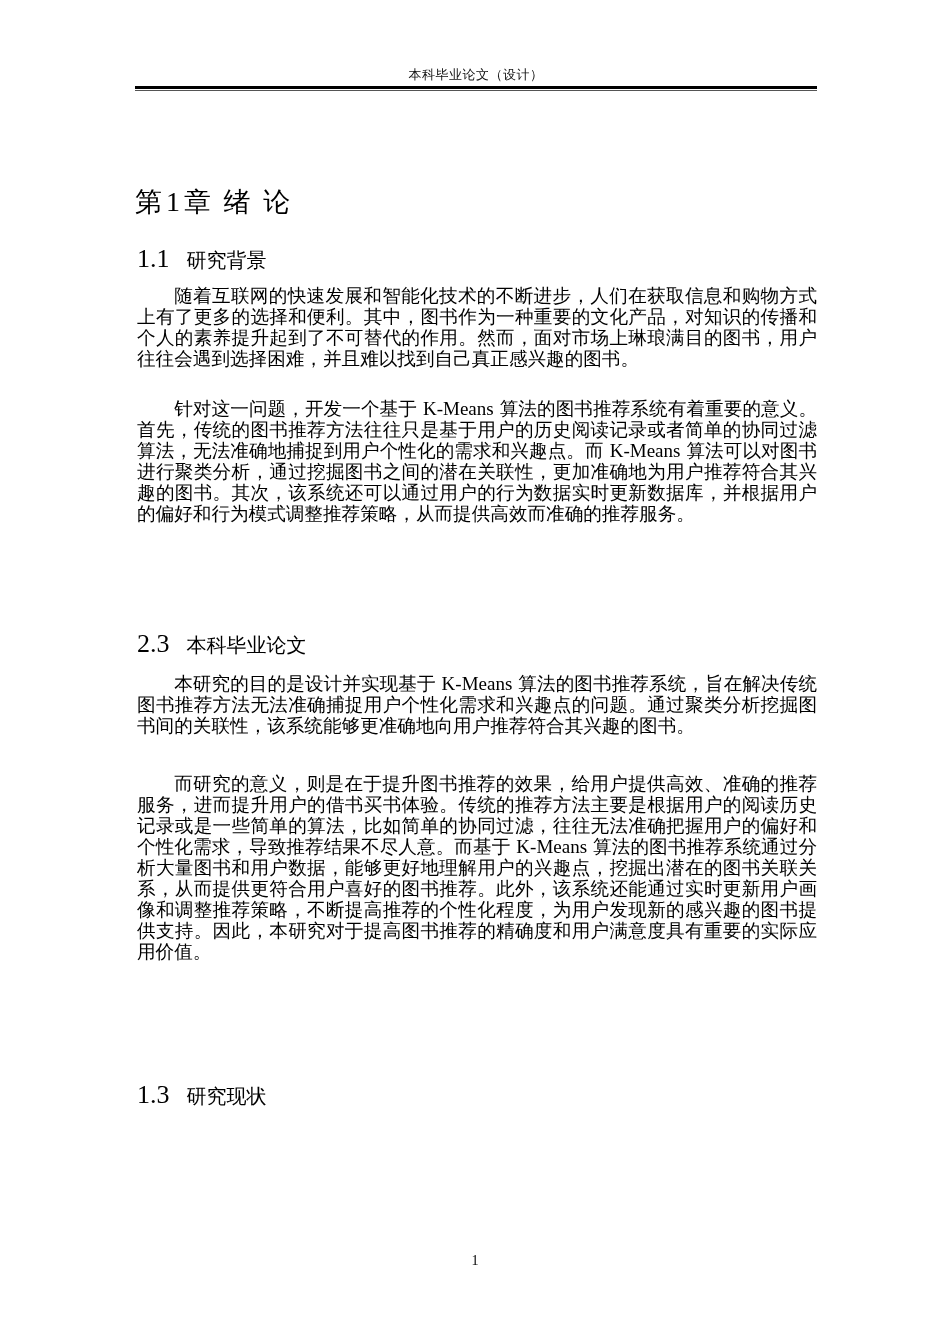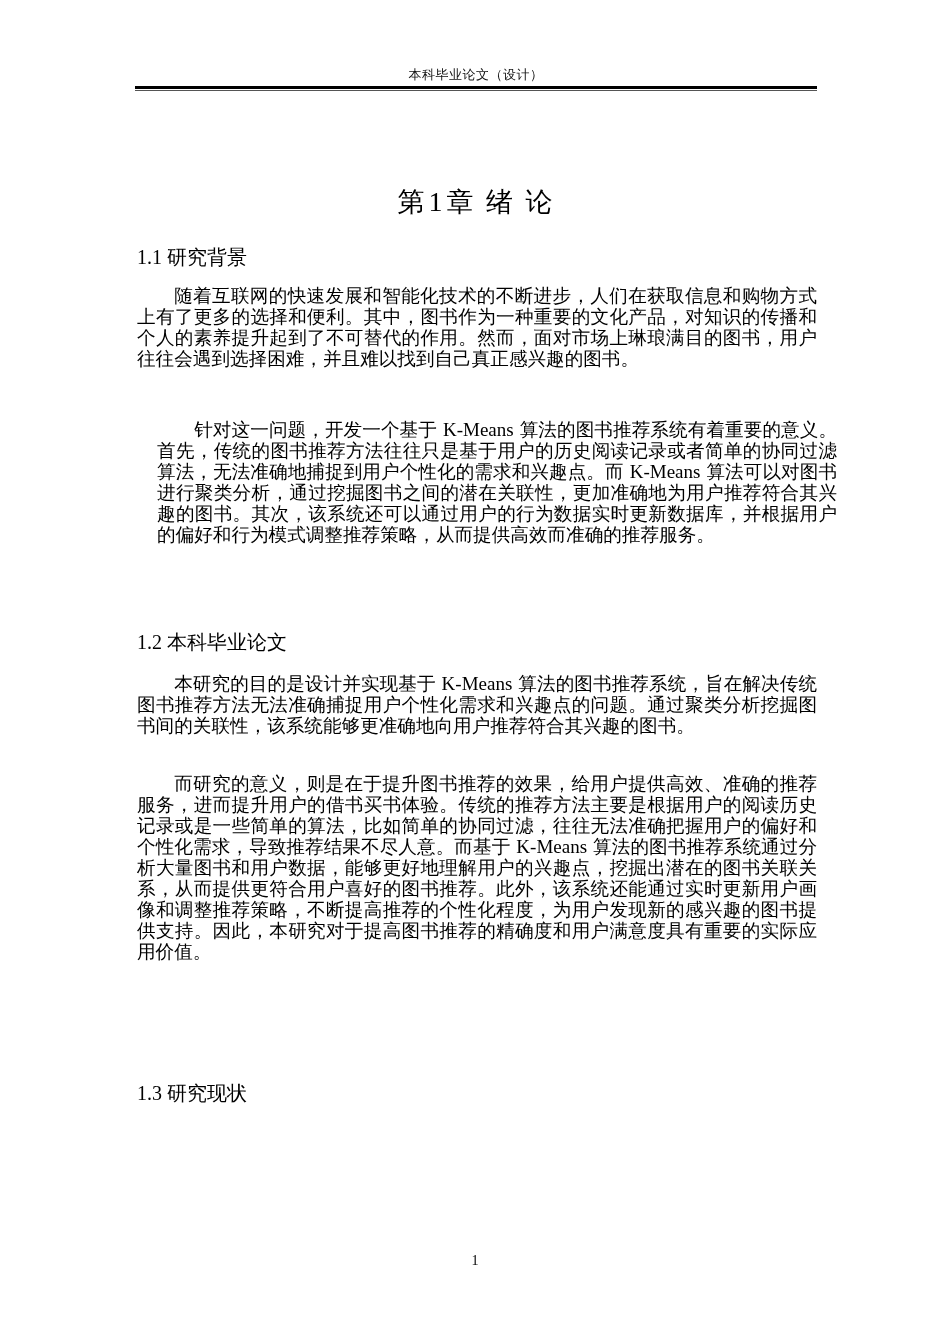--- a/index.html
+++ b/index.html
@@ -3,26 +3,26 @@
 <meta charset="utf-8">
 <style>
   html, body { margin: 0; padding: 0; background: #ffffff; }
   body { width: 950px; height: 1344px; position: relative; overflow: hidden;
          font-family: "Liberation Serif", "DejaVu Serif", serif; color: #000; }
   .page { position: absolute; left: 0; top: 0; width: 950px; height: 1344px; background: #fff; }
   .running-header { position: absolute; left: 135px; width: 682px; top: 66px; text-align: center;
                     font-size: 13px; letter-spacing: 0.5px; color: #111; }
   .header-rule { position: absolute; left: 135px; width: 682px; top: 86px; height: 3px; background: #000; }
   .header-rule-thin { position: absolute; left: 135px; width: 682px; top: 90px; height: 1px; background: #555; }
-  .chapter-title { position: absolute; left: 135px; width: 682px; top: 184px; text-align: center;
+  .chapter-title { position: absolute; left: 135px; width: 682px; top: 184px; text-align: left;
                    font-family: "DejaVu Sans", sans-serif; font-size: 27px; letter-spacing: 2px; }
   .chapter-title .num { font-family: "Liberation Serif", serif; font-size: 28px; margin: 0 2px; }
   .section-heading { position: absolute; left: 137px; font-family: "DejaVu Sans", sans-serif;
                      font-size: 20px; }
-  .section-heading .num { font-family: "Liberation Serif", serif; font-size: 20px; margin-right: 5px; }
+  .section-heading .num { font-family: "Liberation Serif", serif; font-size: 26px; margin-right: 17px; }
   .para { position: absolute; left: 137px; width: 680px; font-size: 18.6px; line-height: 21px;
           text-align: justify; text-indent: 2em; font-family: "DejaVu Sans", sans-serif; margin: 0; }
   .para .en { font-family: "Liberation Serif", serif; font-size: 19px; }
   .page-number { position: absolute; left: 0; width: 950px; top: 1253px; text-align: center;
                  font-size: 14px; }
 </style>
 </head>
 <body>
 
 <div class="page">
@@ -32,24 +32,24 @@
   <div class="header-rule-thin"></div>
 
   <div class="chapter-title">
     <span>第</span><span class="num">1</span><span>章 绪 论</span>
   </div>
 
   <div class="section-heading" style="top:244px;">
     <span class="num">1.1</span><span>研究背景</span>
   </div>
   <p class="para" style="top:285px;">随着互联网的快速发展和智能化技术的不断进步，人们在获取信息和购物方式上有了更多的选择和便利。其中，图书作为一种重要的文化产品，对知识的传播和个人的素养提升起到了不可替代的作用。然而，面对市场上琳琅满目的图书，用户往往会遇到选择困难，并且难以找到自己真正感兴趣的图书。</p>
-  <p class="para" style="top:419px;margin-left:20px;">针对这一问题，开发一个基于 <span class="en">K-Means</span> 算法的图书推荐系统有着重要的意义。首先，传统的图书推荐方法往往只是基于用户的历史阅读记录或者简单的协同过滤算法，无法准确地捕捉到用户个性化的需求和兴趣点。而 <span class="en">K-Means</span> 算法可以对图书进行聚类分析，通过挖掘图书之间的潜在关联性，更加准确地为用户推荐符合其兴趣的图书。其次，该系统还可以通过用户的行为数据实时更新数据库，并根据用户的偏好和行为模式调整推荐策略，从而提供高效而准确的推荐服务。</p>
+  <p class="para" style="top:398px;">针对这一问题，开发一个基于 <span class="en">K-Means</span> 算法的图书推荐系统有着重要的意义。首先，传统的图书推荐方法往往只是基于用户的历史阅读记录或者简单的协同过滤算法，无法准确地捕捉到用户个性化的需求和兴趣点。而 <span class="en">K-Means</span> 算法可以对图书进行聚类分析，通过挖掘图书之间的潜在关联性，更加准确地为用户推荐符合其兴趣的图书。其次，该系统还可以通过用户的行为数据实时更新数据库，并根据用户的偏好和行为模式调整推荐策略，从而提供高效而准确的推荐服务。</p>
 
   <div class="section-heading" style="top:629px;">
-    <span class="num">1.2</span><span>本科毕业论文</span>
+    <span class="num">2.3</span><span>本科毕业论文</span>
   </div>
   <p class="para" style="top:773px;">而研究的意义，则是在于提升图书推荐的效果，给用户提供高效、准确的推荐服务，进而提升用户的借书买书体验。传统的推荐方法主要是根据用户的阅读历史记录或是一些简单的算法，比如简单的协同过滤，往往无法准确把握用户的偏好和个性化需求，导致推荐结果不尽人意。而基于 <span class="en">K-Means</span> 算法的图书推荐系统通过分析大量图书和用户数据，能够更好地理解用户的兴趣点，挖掘出潜在的图书关联关系，从而提供更符合用户喜好的图书推荐。此外，该系统还能通过实时更新用户画像和调整推荐策略，不断提高推荐的个性化程度，为用户发现新的感兴趣的图书提供支持。因此，本研究对于提高图书推荐的精确度和用户满意度具有重要的实际应用价值。</p>
   <p class="para" style="top:673px;">本研究的目的是设计并实现基于 <span class="en">K-Means</span> 算法的图书推荐系统，旨在解决传统图书推荐方法无法准确捕捉用户个性化需求和兴趣点的问题。通过聚类分析挖掘图书间的关联性，该系统能够更准确地向用户推荐符合其兴趣的图书。</p>
 
   <div class="section-heading" style="top:1080px;">
     <span class="num">1.3</span><span>研究现状</span>
   </div>
 
   <div class="page-number">1</div>
 </div>

